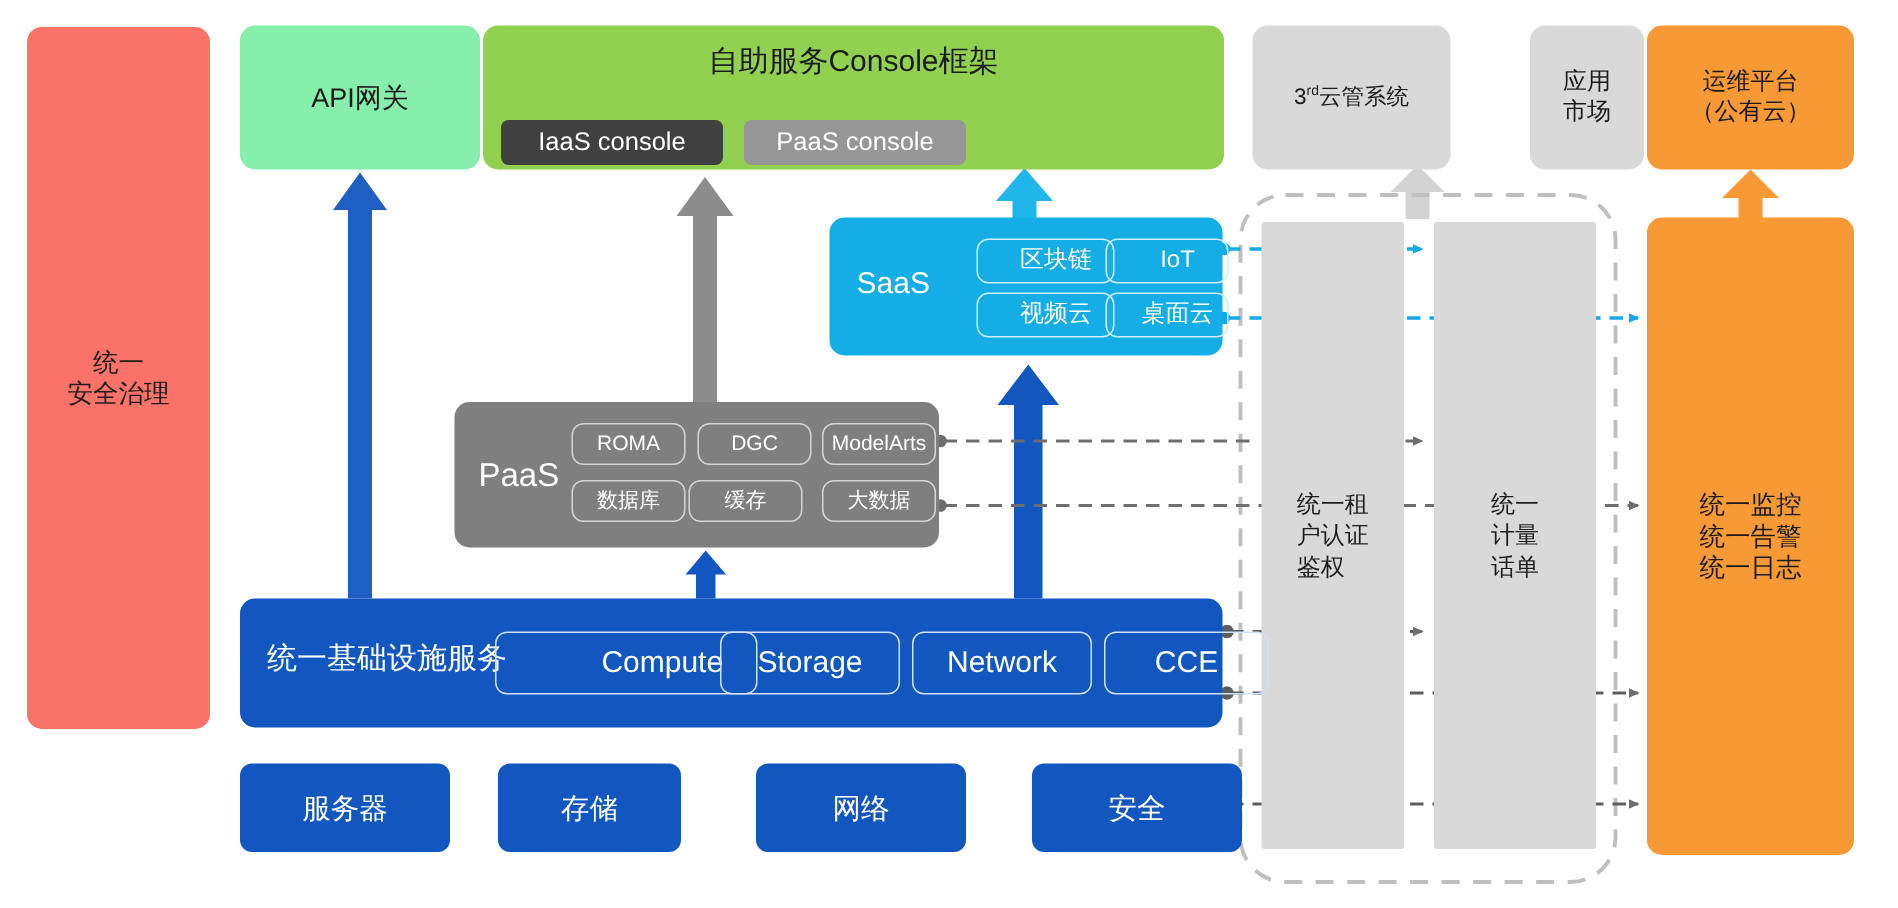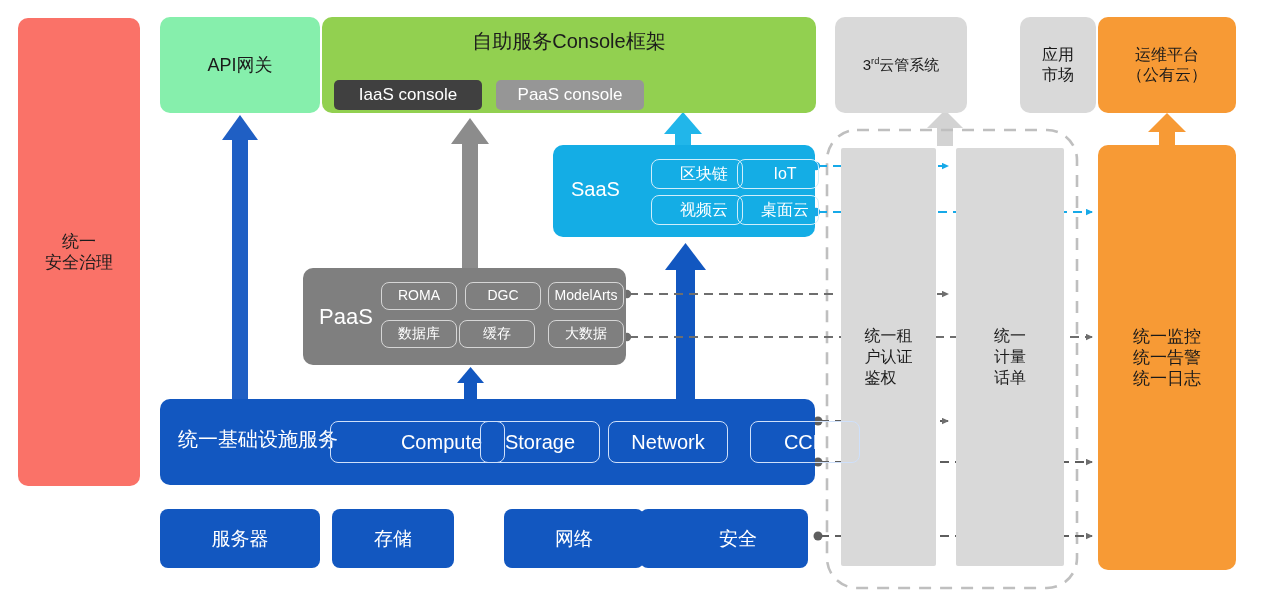--- a/index.html
+++ b/index.html
@@ -63,30 +63,30 @@
 
   
   #infra{left:160px;top:399px;width:655px;height:86px;background:#1257c0;display:block;}
   #infraLabel{position:absolute;left:18px;top:28px;font-size:20px;color:#fff;}
   .infraItem{position:absolute;top:22px;height:40px;display:flex;align-items:center;
              justify-content:center;border:1.8px solid #cfe0fa;border-radius:8px;
              color:#ffffff;font-size:20px;}
   #ii0{left:170px;width:125px;padding-left:48px;}
   #ii1{left:320px;width:118px;}
   #ii2{left:448px;width:118px;}
-  #ii3{left:590px;width:108px;}
+  #ii3{left:576px;width:108px;}
 
   
   .bbox{position:absolute;top:509px;height:59px;background:#1257c0;color:#fff;
         font-size:19px;display:flex;align-items:center;justify-content:center;
         border-radius:8px;}
-  #bb0{left:160px;width:160px;}
+  #bb0{left:160px;width:140px;}
   #bb1{left:332px;width:122px;}
   #bb2{left:504px;width:140px;}
-  #bb3{left:640px;width:140px;padding-left:28px;}
+  #bb3{left:688px;width:140px;}
 
   
   .gcol{position:absolute;background:#d9d9d9;display:flex;align-items:center;
         justify-content:center;color:#1c1c1c;font-size:16px;border-radius:2px;}
   #gc0{left:841px;top:148px;width:95px;height:418px;}
   #gc1{left:956px;top:148px;width:108px;height:418px;}
 
   sup{font-size:0.62em;vertical-align:super;}
 </style>
 </head>

